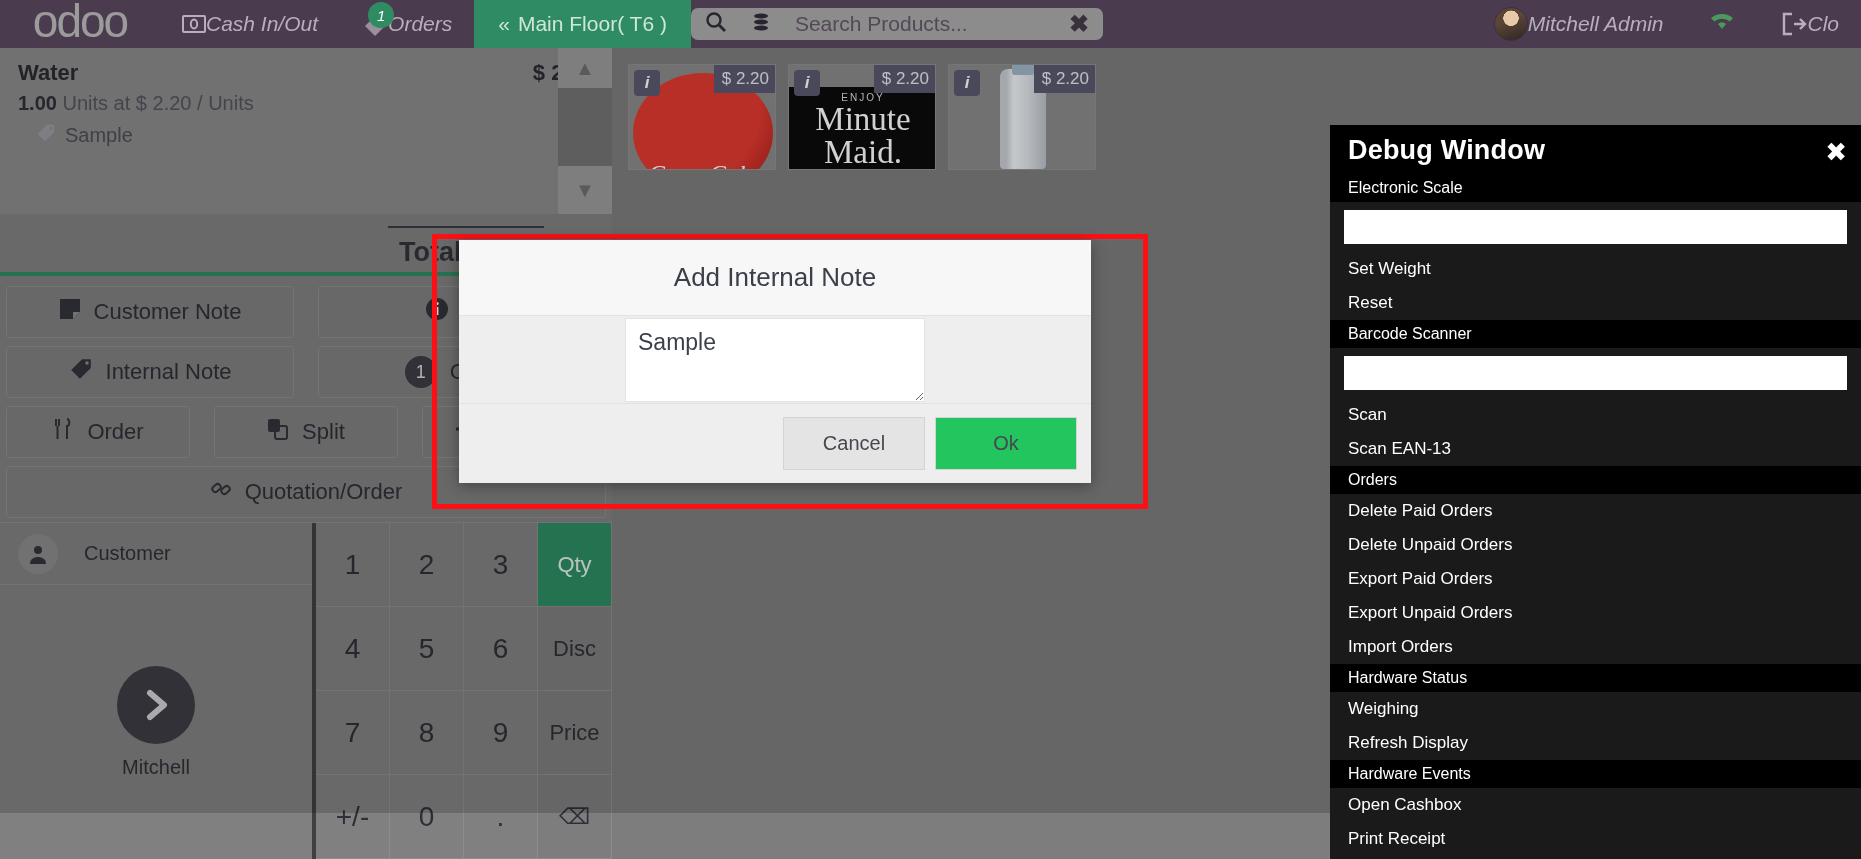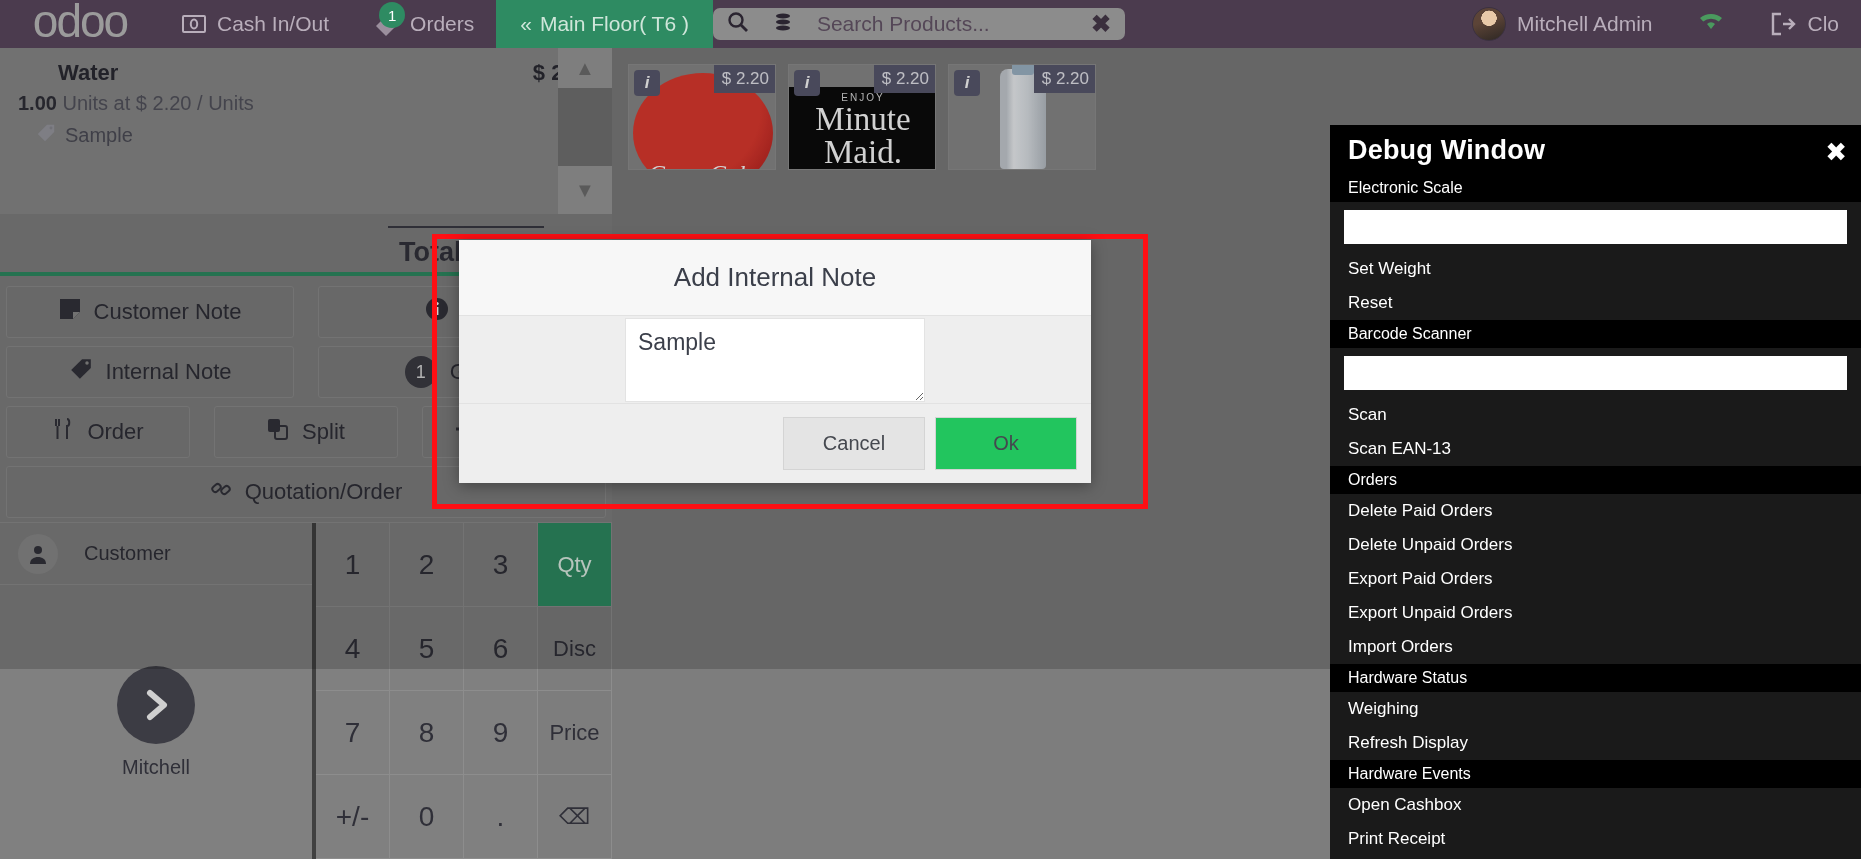--- a/index.html
+++ b/index.html
@@ -1,36 +1,36 @@
 <!DOCTYPE html>
 <html><head>
 <meta charset="utf-8">
 <style>
   * { box-sizing: border-box; margin:0; padding:0; }
   html, body {
     width:1861px; height:859px; overflow:hidden;
     font-family:"Liberation Sans", sans-serif;
     background:#7d7d7d;
   }
-  #app { position:relative; width:1861px; height:669px;padding-left:20px; }
+  #app { position:relative; width:1861px; height:813px;padding-left:20px; }
 
   
   .topbar {
     position:absolute; left:0; top:0; width:1861px; height:48px;
     background:#4b3b4e; display:flex; align-items:stretch;
     z-index:30;
   }
   .odoo-logo {
     width:160px; display:flex; align-items:center; justify-content:center;
     color:#9b9b9b; font-size:46px; letter-spacing:-2px; font-weight:300;
     line-height:1; padding-bottom:6px; overflow:hidden;
   }
   .tb-item {
-    display:flex; align-items:center; gap:11px; padding:0 22px;
-    color:#b9aebb; font-size:21px; position:relative;
+    display:flex; align-items:center; padding:0 22px;
+    color:#b9aebb; font-size:21px; position:relative;font-style:italic;
   }
   .tb-item .ico { display:inline-flex; align-items:center; }
   .badge-green {
     position:absolute; left:28px; top:2px; width:26px; height:26px;
     border-radius:50%; background:#2e8b62; color:#fff; font-size:15px;
     display:flex; align-items:center; justify-content:center;
   }
   .tb-floor {
     background:#2e8b62; color:#cfe6da; display:flex; align-items:center;
     gap:8px; padding:0 24px; font-size:21px; font-weight:500;
@@ -58,21 +58,21 @@
 
   
   .left-panel {
     position:absolute; left:0; top:48px; width:612px; height:811px;
     background:#808080; display:flex; flex-direction:column;
   }
   .orderlines { position:relative; height:166px; background:#8a8a8a; }
   .orderline {
     padding:12px 18px 10px 18px; background:#8a8a8a;
   }
-  .ol-top { display:flex; justify-content:space-between; align-items:flex-end;margin-left:40px; }
+  .ol-top { display:flex; justify-content:space-between; align-items:flex-end; }
   .ol-name { font-size:22px; font-weight:bold; color:#2a2a33; }
   .ol-price { font-size:22px; font-weight:bold; color:#2a2a33; }
   .ol-sub { font-size:20px; color:#54545e; margin-top:6px; }
   .ol-sub b { color:#2f2f38; }
   .ol-note { font-size:20px; color:#4e4e58; margin-top:8px; display:flex; gap:9px; align-items:center; padding-left:18px;}
 
   .scroll-arrows {
     position:absolute; right:0; top:0; width:54px; height:166px;
     display:flex; flex-direction:column;
   }

